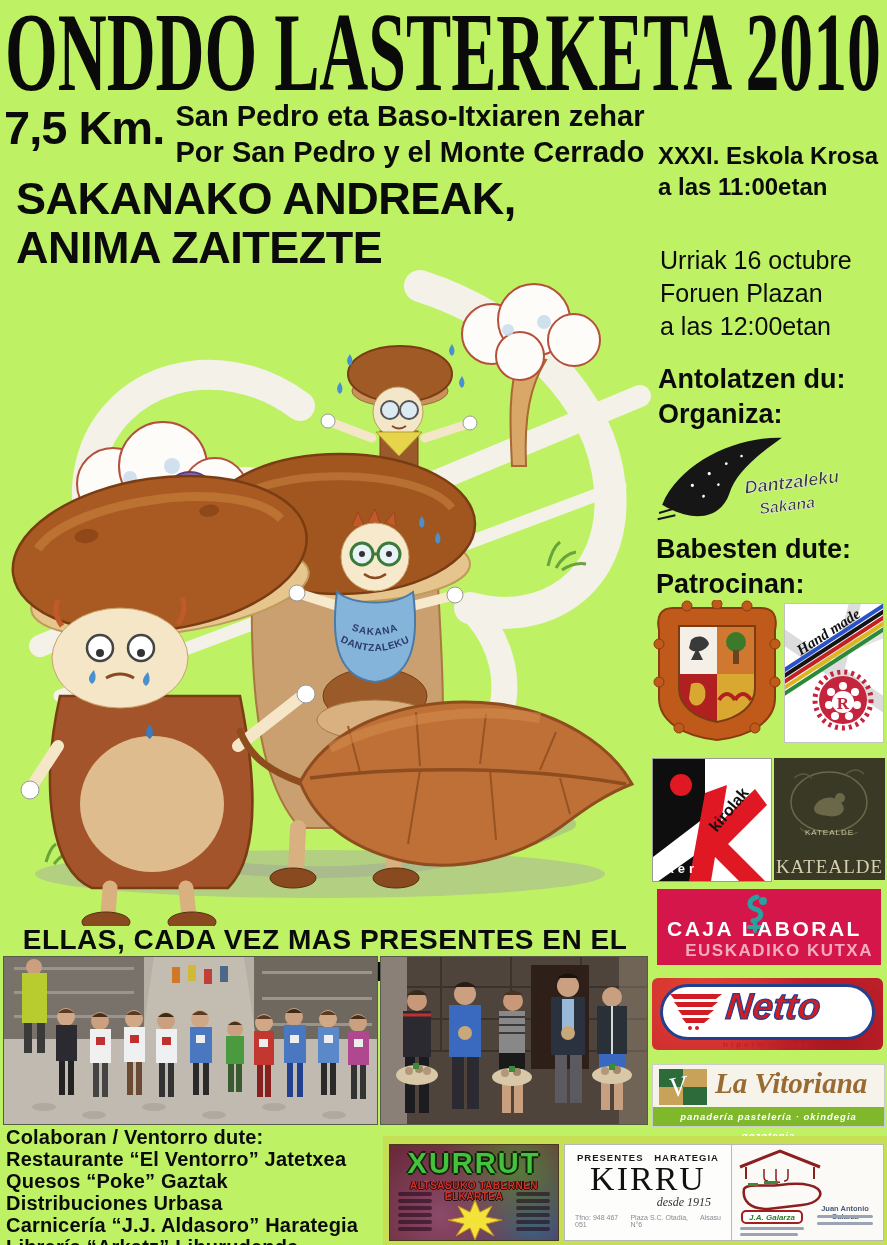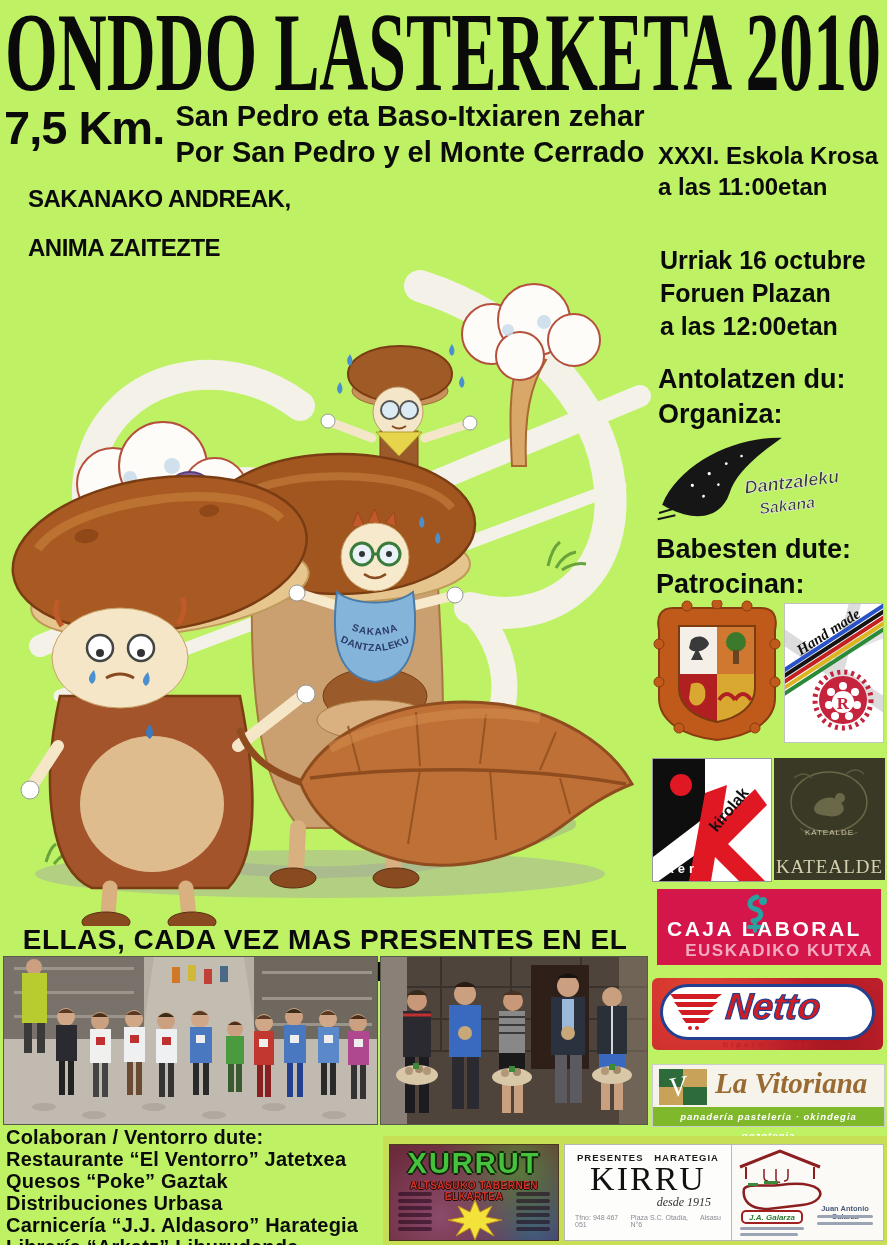--- a/index.html
+++ b/index.html
@@ -3,24 +3,24 @@
 <meta charset="utf-8">
 <style>
   html,body{margin:0;padding:0;background:#888;}
   .stage{position:relative;width:887px;height:1245px;overflow:hidden;background:#bef264;
          font-family:"Liberation Sans",sans-serif;color:#0b0b0b;}
   .abs{position:absolute;}
   
   .title-svg{left:0;top:-4px;}
   .distance{left:4px;top:100px;font-size:47px;font-weight:800;letter-spacing:-1px;}
   .route{left:150px;top:98px;width:520px;text-align:center;font-size:29px;line-height:36px;font-weight:700;}
-  .call{left:28px;top:174px;font-size:24px;line-height:49px;font-weight:700;letter-spacing:-.5px;}
+  .call{left:16px;top:174px;font-size:45px;line-height:49px;font-weight:700;letter-spacing:-.5px;}
   
   .eskola{left:658px;top:140px;width:226px;text-align:left;font-size:24px;line-height:31px;font-weight:700;}
-  .dateblock{left:660px;top:244px;font-size:25px;line-height:33px;font-weight:700;}
+  .dateblock{left:660px;top:244px;font-size:25px;line-height:33px;font-weight:400;}
   .organiza{left:658px;top:362px;font-size:27px;line-height:35px;font-weight:700;}
   .babesten{left:656px;top:532px;font-size:27px;line-height:35px;font-weight:700;}
   .logo-card{background:#fff;border:1px solid #c2c2c2;box-sizing:border-box;}
   
   .caja{left:657px;top:889px;width:224px;height:76px;background:#d5164b;}
   .caja .name{position:absolute;left:10px;bottom:24px;color:#fff;font-size:21px;font-weight:800;letter-spacing:2.5px;}
   .caja .sub{position:absolute;right:8px;bottom:4px;color:#f2aabf;font-size:17px;font-weight:700;letter-spacing:1.5px;}
   
   .netto{left:652px;top:978px;width:231px;height:72px;border-radius:6px;
          background:radial-gradient(circle at 20% 20%,#e04430 0%,transparent 55%),

